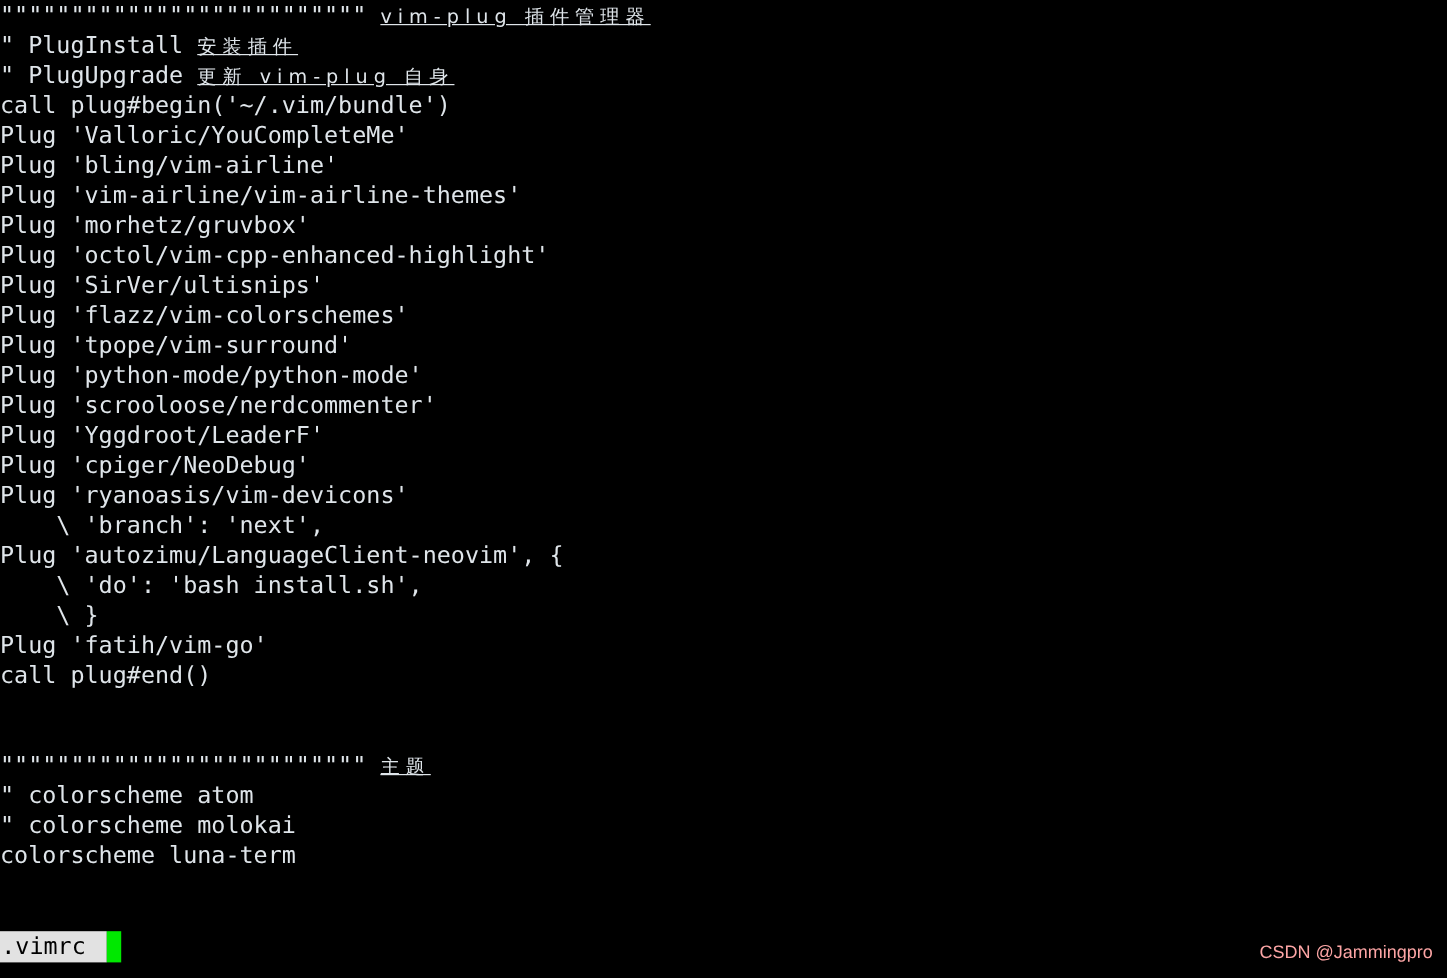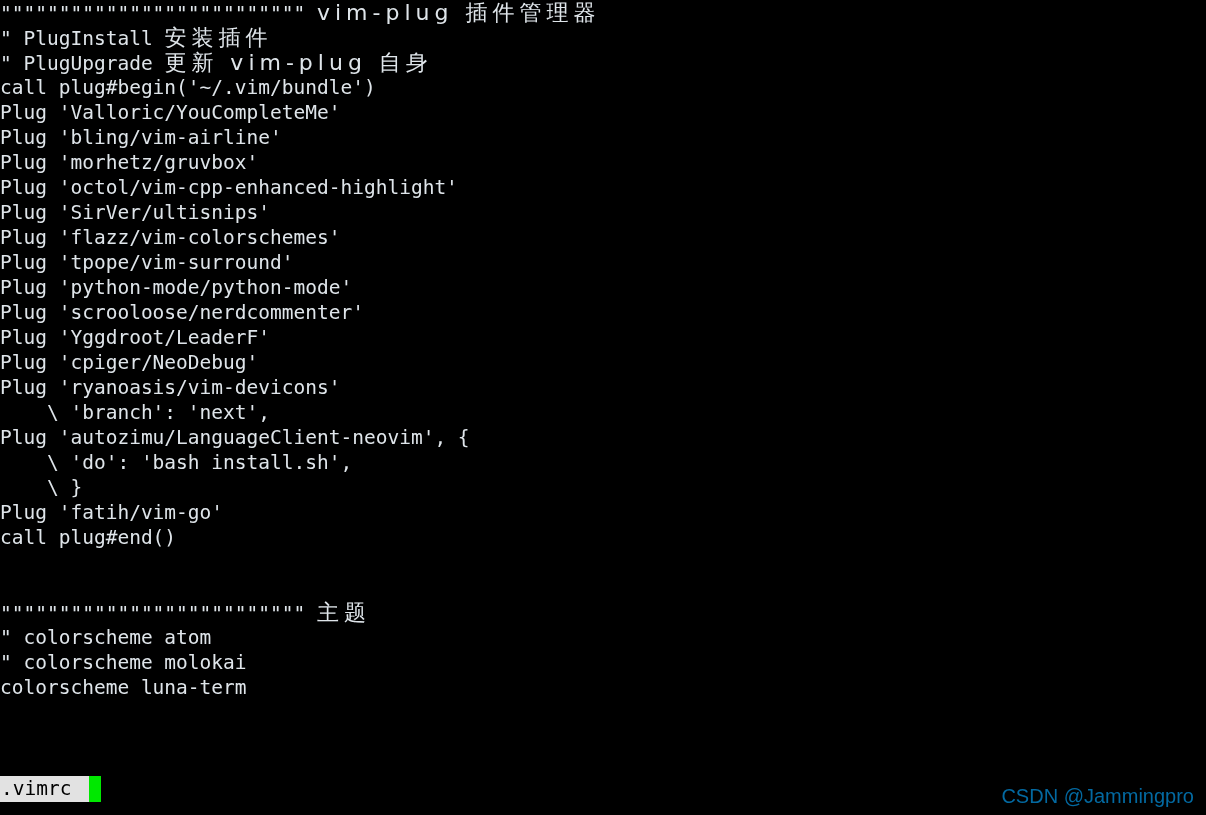--- a/index.html
+++ b/index.html
@@ -33,21 +33,22 @@
     line-height: 25px;
     font-size: 19.5px;
     letter-spacing: 0px;
     color: #dfe5ea;
     white-space: pre;
     font-family: "DejaVu Sans Mono", "Liberation Mono", monospace;
   }
   .line .cjk {
     font-family: "DejaVu Sans", sans-serif;
     letter-spacing: 5px;
-    font-size: 22px;
+    font-size: 16px;
+    text-decoration: underline;
   }
   .statusline {
     position: absolute;
     left: 0;
     top: 776px;
     height: 26px;
     line-height: 26px;
     display: flex;
     align-items: stretch;
   }
@@ -62,38 +63,39 @@
   }
   .status-cursor {
     background: #00e800;
     width: 12px;
     height: 26px;
   }
   .watermark {
     position: absolute;
     right: 12px;
     top: 785px;
-    color: #0369a1;
-    font-size: 20px;
+    color: #fca5a5;
+    font-size: 15px;
     font-family: "Liberation Sans", sans-serif;
     white-space: pre;
   }
 </style>
 </head>
 <body>
 
 <div id="terminal">
 
   <div class="buffer" id="buffer">
       <div class="line"><span>"""""""""""""""""""""""""" </span><span class="cjk">vim-plug 插件管理器</span></div>
       <div class="line"><span>" PlugInstall </span><span class="cjk">安装插件</span></div>
       <div class="line"><span>" PlugUpgrade </span><span class="cjk">更新 vim-plug 自身</span></div>
       <div class="line"><span>call plug#begin('~/.vim/bundle')</span></div>
       <div class="line"><span>Plug 'Valloric/YouCompleteMe'</span></div>
       <div class="line"><span>Plug 'bling/vim-airline'</span></div>
+      <div class="line"><span>Plug 'vim-airline/vim-airline-themes'</span></div>
       <div class="line"><span>Plug 'morhetz/gruvbox'</span></div>
       <div class="line"><span>Plug 'octol/vim-cpp-enhanced-highlight'</span></div>
       <div class="line"><span>Plug 'SirVer/ultisnips'</span></div>
       <div class="line"><span>Plug 'flazz/vim-colorschemes'</span></div>
       <div class="line"><span>Plug 'tpope/vim-surround'</span></div>
       <div class="line"><span>Plug 'python-mode/python-mode'</span></div>
       <div class="line"><span>Plug 'scrooloose/nerdcommenter'</span></div>
       <div class="line"><span>Plug 'Yggdroot/LeaderF'</span></div>
       <div class="line"><span>Plug 'cpiger/NeoDebug'</span></div>
       <div class="line"><span>Plug 'ryanoasis/vim-devicons'</span></div>

